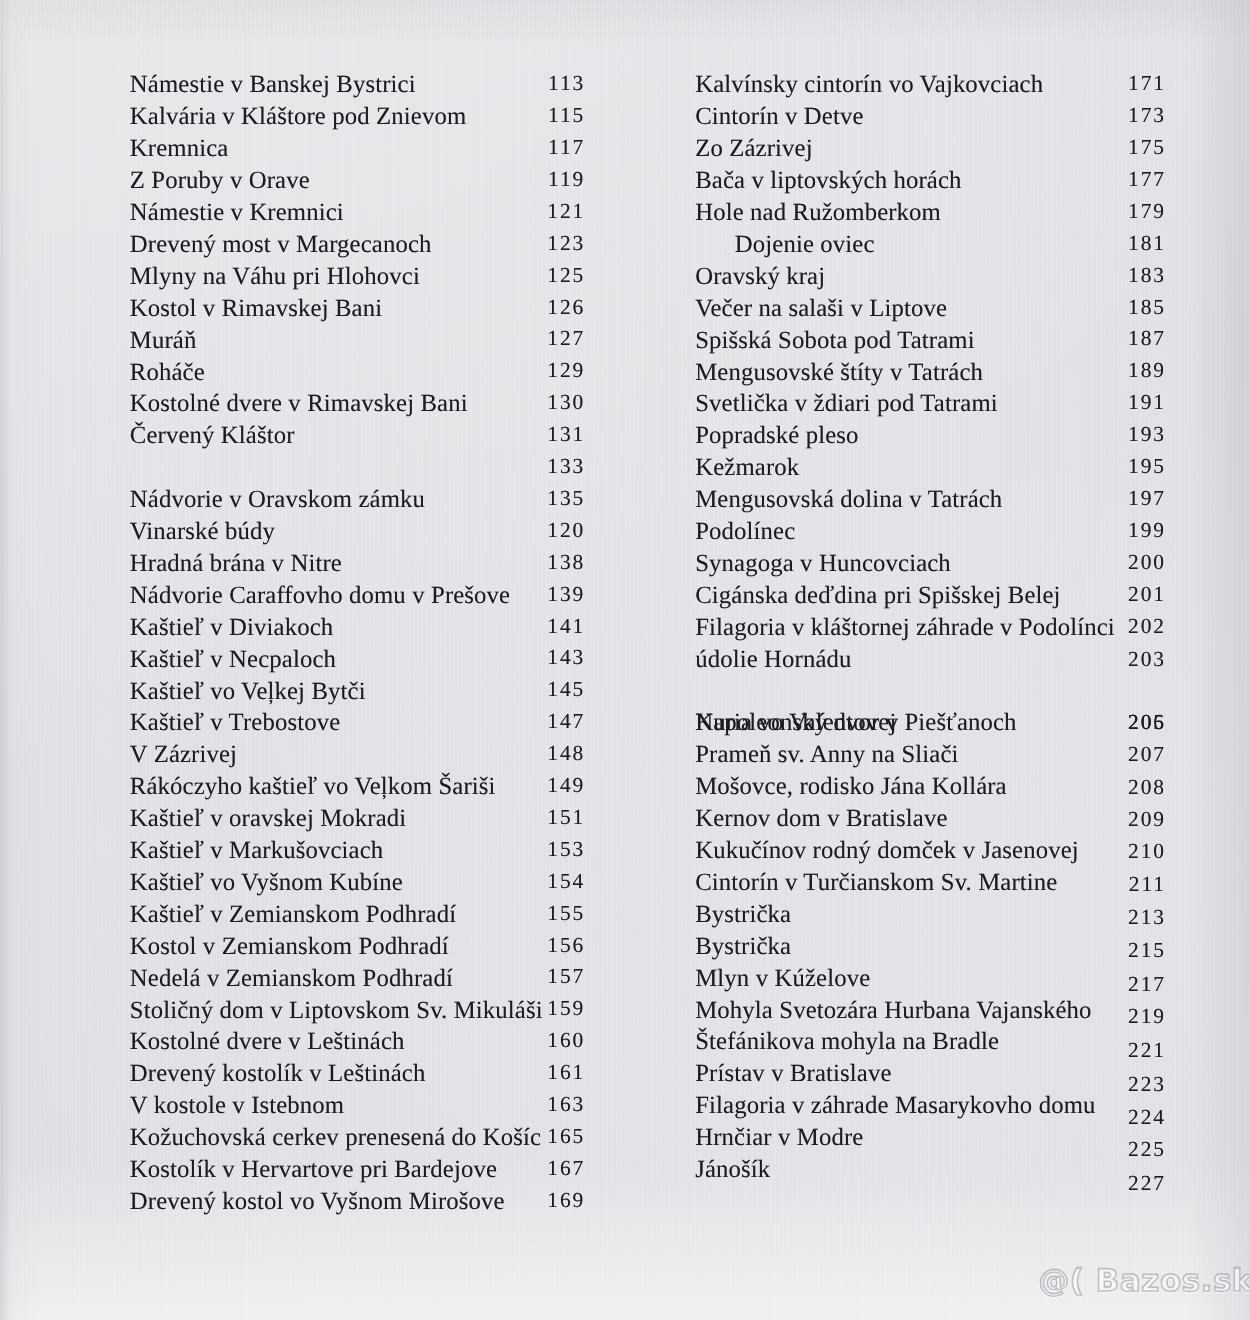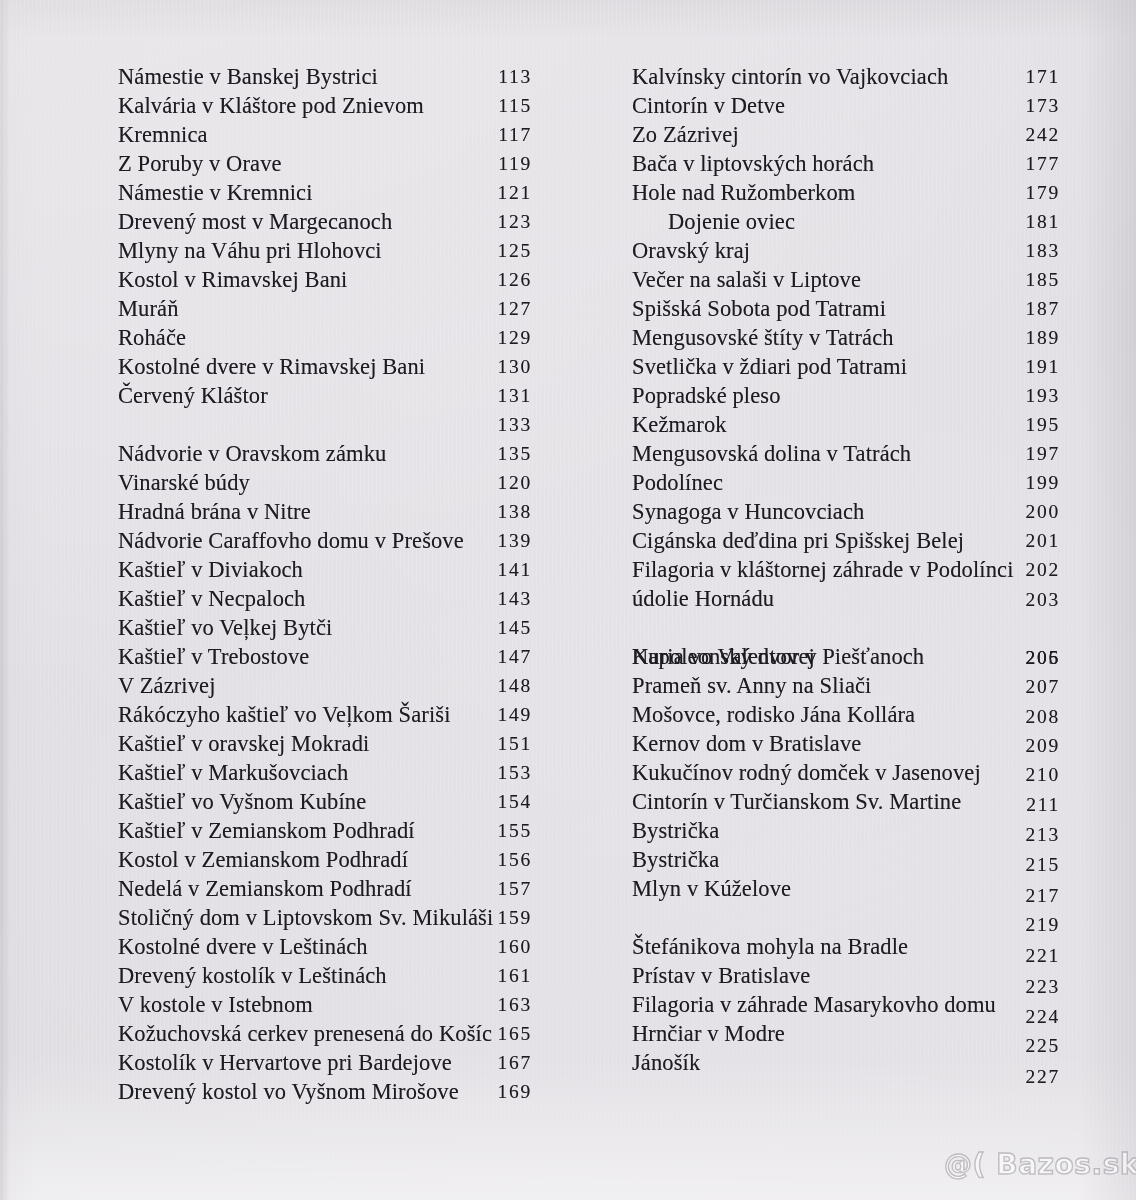--- a/index.html
+++ b/index.html
@@ -277,21 +277,21 @@
       <div class="toc-row" style="top: 62px;">
         <span class="toc-title">Kalvínsky cintorín vo Vajkovciach</span>
         <span class="toc-page">171</span>
       </div>
       <div class="toc-row" style="top: 91px;">
         <span class="toc-title">Cintorín v Detve</span>
         <span class="toc-page">173</span>
       </div>
       <div class="toc-row" style="top: 120px;">
         <span class="toc-title">Zo Zázrivej</span>
-        <span class="toc-page">242</span>
+        <span class="toc-page">175</span>
       </div>
       <div class="toc-row" style="top: 149px;">
         <span class="toc-title">Bača v liptovských horách</span>
         <span class="toc-page">177</span>
       </div>
       <div class="toc-row" style="top: 178px;">
         <span class="toc-title">Hole nad Ružomberkom</span>
         <span class="toc-page">179</span>
       </div>
       <div class="toc-row" style="top: 207px; margin-left: 36px;">
@@ -384,20 +384,21 @@
       </div>
       <div class="toc-row" style="top: 845px;">
         <span class="toc-title">Bystrička</span>
         <span class="toc-page" style="--dy: 5px;">215</span>
       </div>
       <div class="toc-row" style="top: 874px;">
         <span class="toc-title">Mlyn v Kúželove</span>
         <span class="toc-page" style="--dy: 7px;">217</span>
       </div>
       <div class="toc-row" style="top: 903px;">
+        <span class="toc-title">Mohyla Svetozára Hurbana Vajanského</span>
         <span class="toc-page" style="--dy: 7px;">219</span>
       </div>
       <div class="toc-row" style="top: 932px;">
         <span class="toc-title">Štefánikova mohyla na Bradle</span>
         <span class="toc-page" style="--dy: 9px;">221</span>
       </div>
       <div class="toc-row" style="top: 961px;">
         <span class="toc-title">Prístav v Bratislave</span>
         <span class="toc-page" style="--dy: 11px;">223</span>
       </div>

